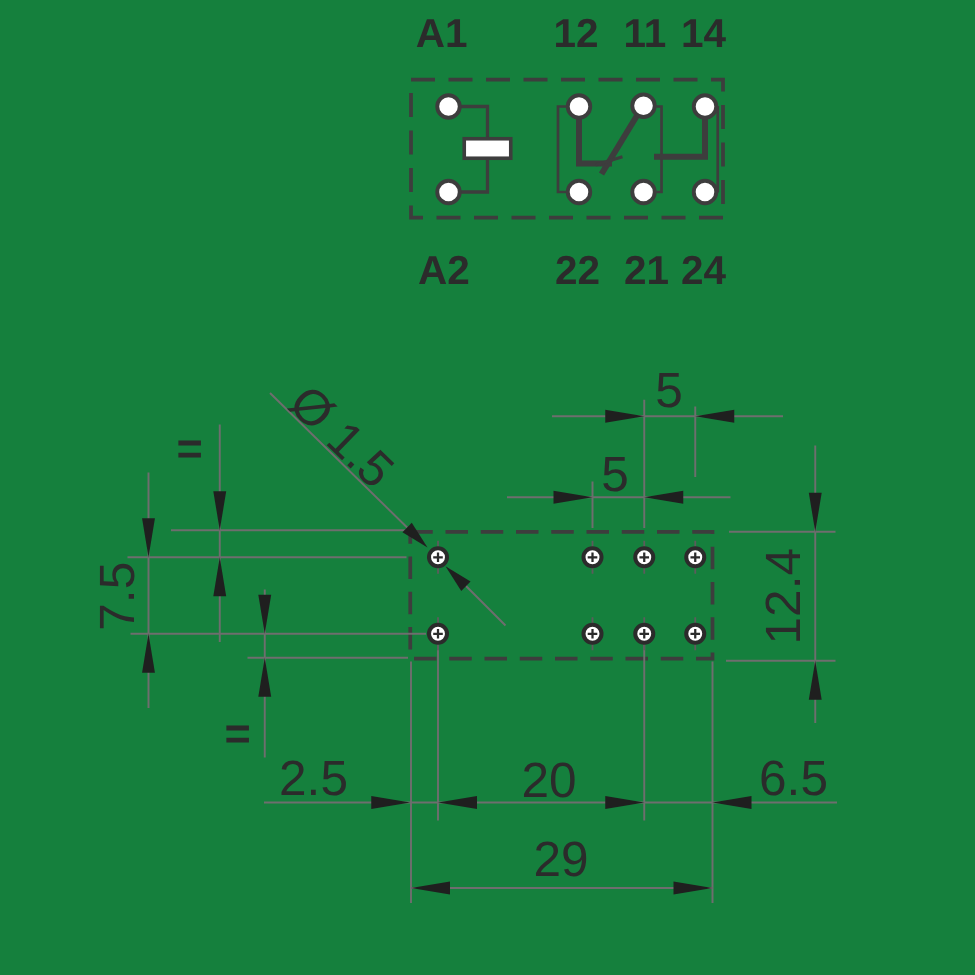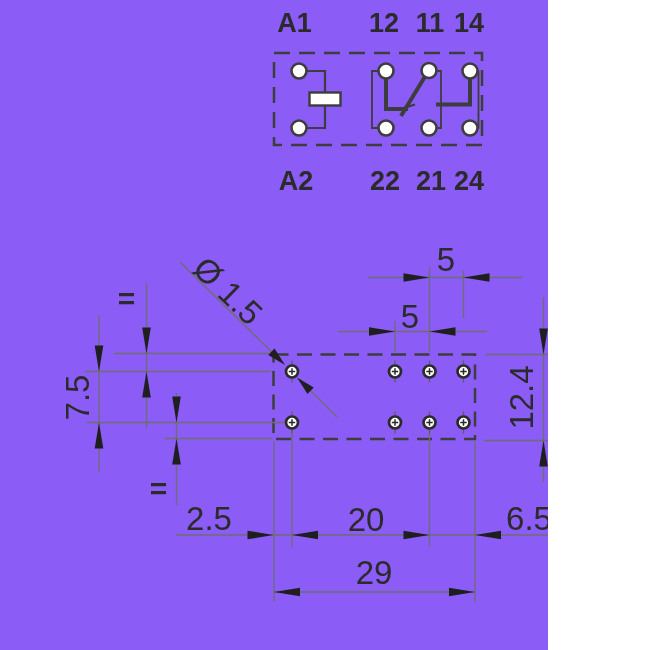--- a/index.html
+++ b/index.html
@@ -1,16 +1,16 @@
 <!DOCTYPE html>
 <html><head>
 <meta charset="utf-8">
 <style>
   html,body{margin:0;padding:0;background:#ffffff;}
-  .stage{position:relative;width:548px;height:650px;background:#8b5cf6;overflow:hidden;}
+  .stage{position:relative;width:650px;height:650px;background:#15803d;overflow:hidden;}
   svg{display:block;}
   text{font-family:"Liberation Sans","DejaVu Sans",sans-serif;}
   .wire{stroke:#3d3d3d;stroke-width:2.2;fill:none;}
   .thick{stroke:#3d3d3d;stroke-width:4;fill:none;}
   .thin-b{stroke:#3d3d3d;stroke-width:1.8;fill:none;}
   .dashrect{stroke:#3d3d3d;stroke-width:2.5;fill:none;stroke-dasharray:16 9;}
   .bodyrect{stroke:#3d3d3d;stroke-width:2.5;fill:none;stroke-dasharray:15 8.5;}
   .circ{stroke:#3d3d3d;stroke-width:2.6;fill:#ffffff;}
   .coilrect{stroke:#3d3d3d;stroke-width:2.4;fill:#ffffff;}
   .dim{stroke:#6e6e6e;stroke-width:1.3;fill:none;}

